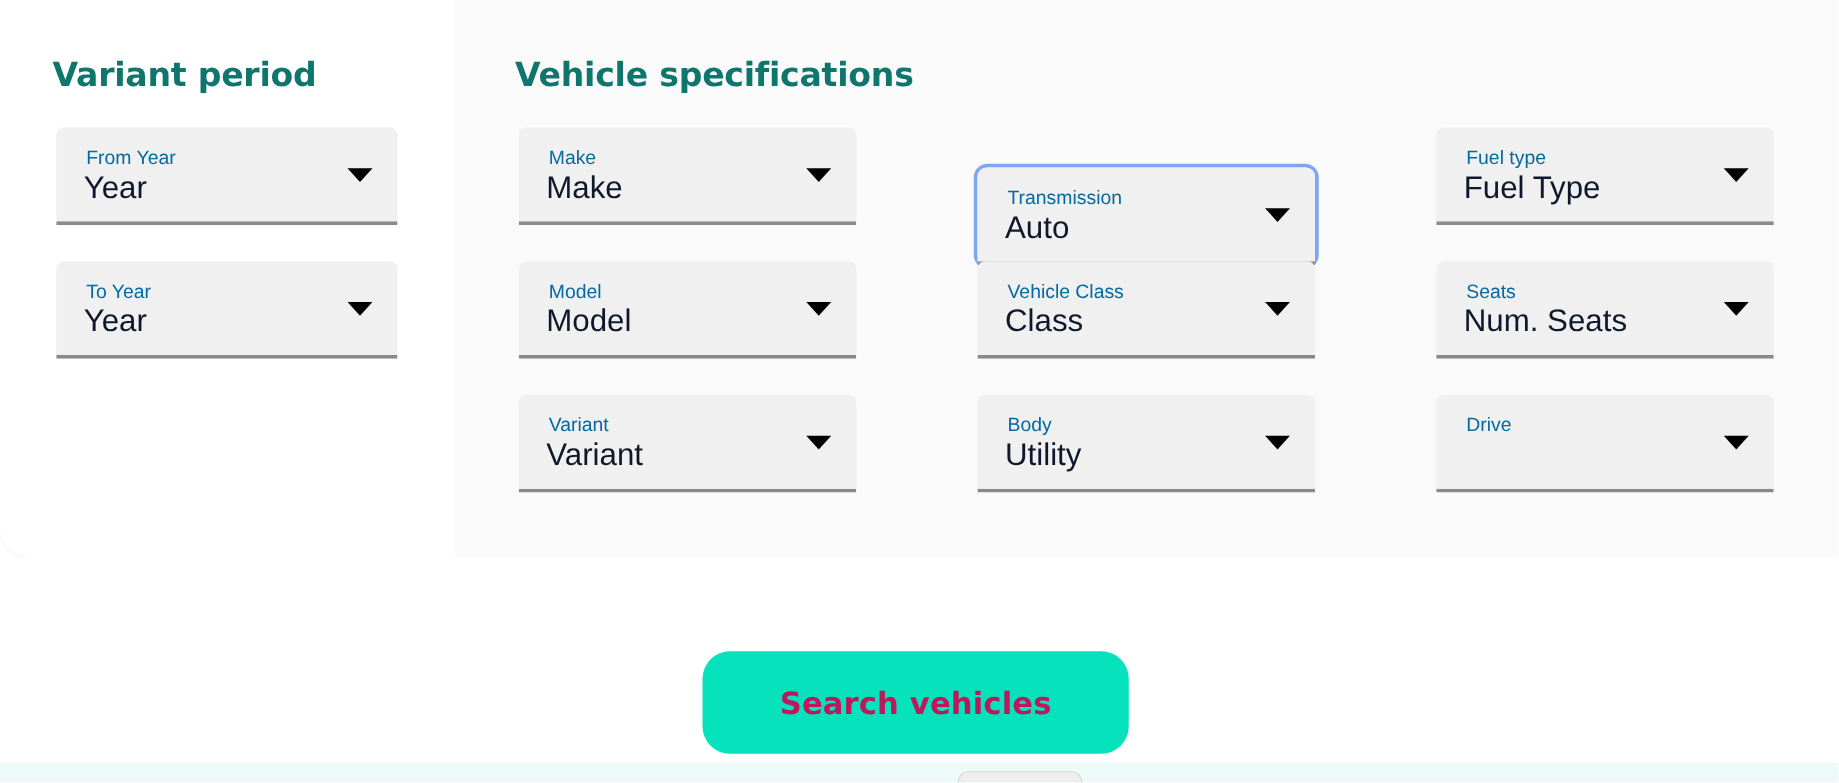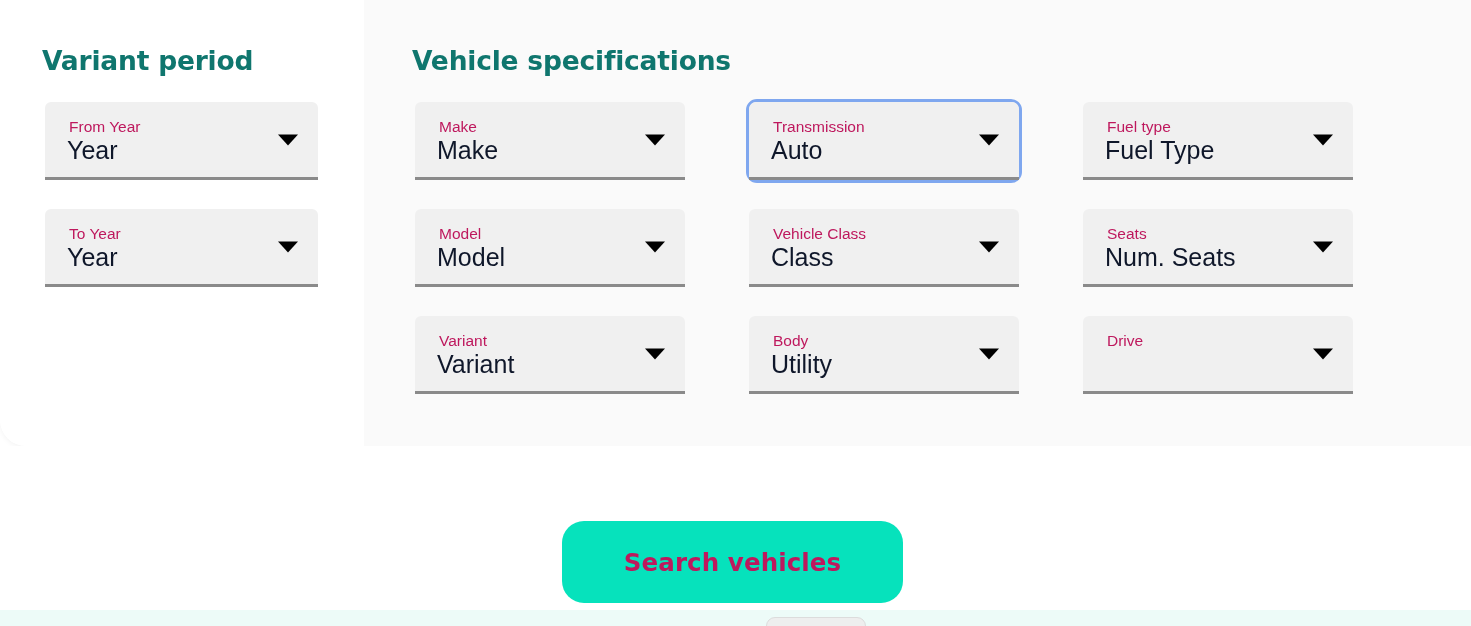--- a/index.html
+++ b/index.html
@@ -64,21 +64,21 @@
   #grid-left {
     left: 42px;
     top: 99px;
     grid-template-columns: 279px;
     grid-auto-rows: 107px;
   }
   #grid-right {
     left: 48px;
     top: 99px;
     grid-template-columns: 276px 276px 276px;
-    column-gap: 58px;
+    column-gap: 91px;
     grid-auto-rows: 107px;
   }
 
   
   .field {
     position: relative;
     height: 84px;
     box-sizing: border-box;
     border-radius: 8px;
     padding: 3px;
@@ -91,32 +91,33 @@
     border-top-right-radius: 6px;
     border-bottom: 3px solid #8a8a8a;
     box-sizing: border-box;
     cursor: pointer;
   }
   .field.focused {
     background: transparent;
     border: 3px solid #7fa7ef;
     border-radius: 11px;
     padding: 0;
+    margin-top: 32px;
   }
   .field.focused .field-inner {
     border-top-left-radius: 7px;
     border-top-right-radius: 7px;
   }
 
   .field-label {
     position: absolute;
     left: 24px;
     top: 17px;
     font-size: 15.5px;
-    color: #be185d;
+    color: #0369a1;
     line-height: 1;
     white-space: nowrap;
     pointer-events: none;
   }
   .field-value {
     position: absolute;
     left: 22px;
     top: 33px;
     font-size: 25px;
     color: #0f172a;

